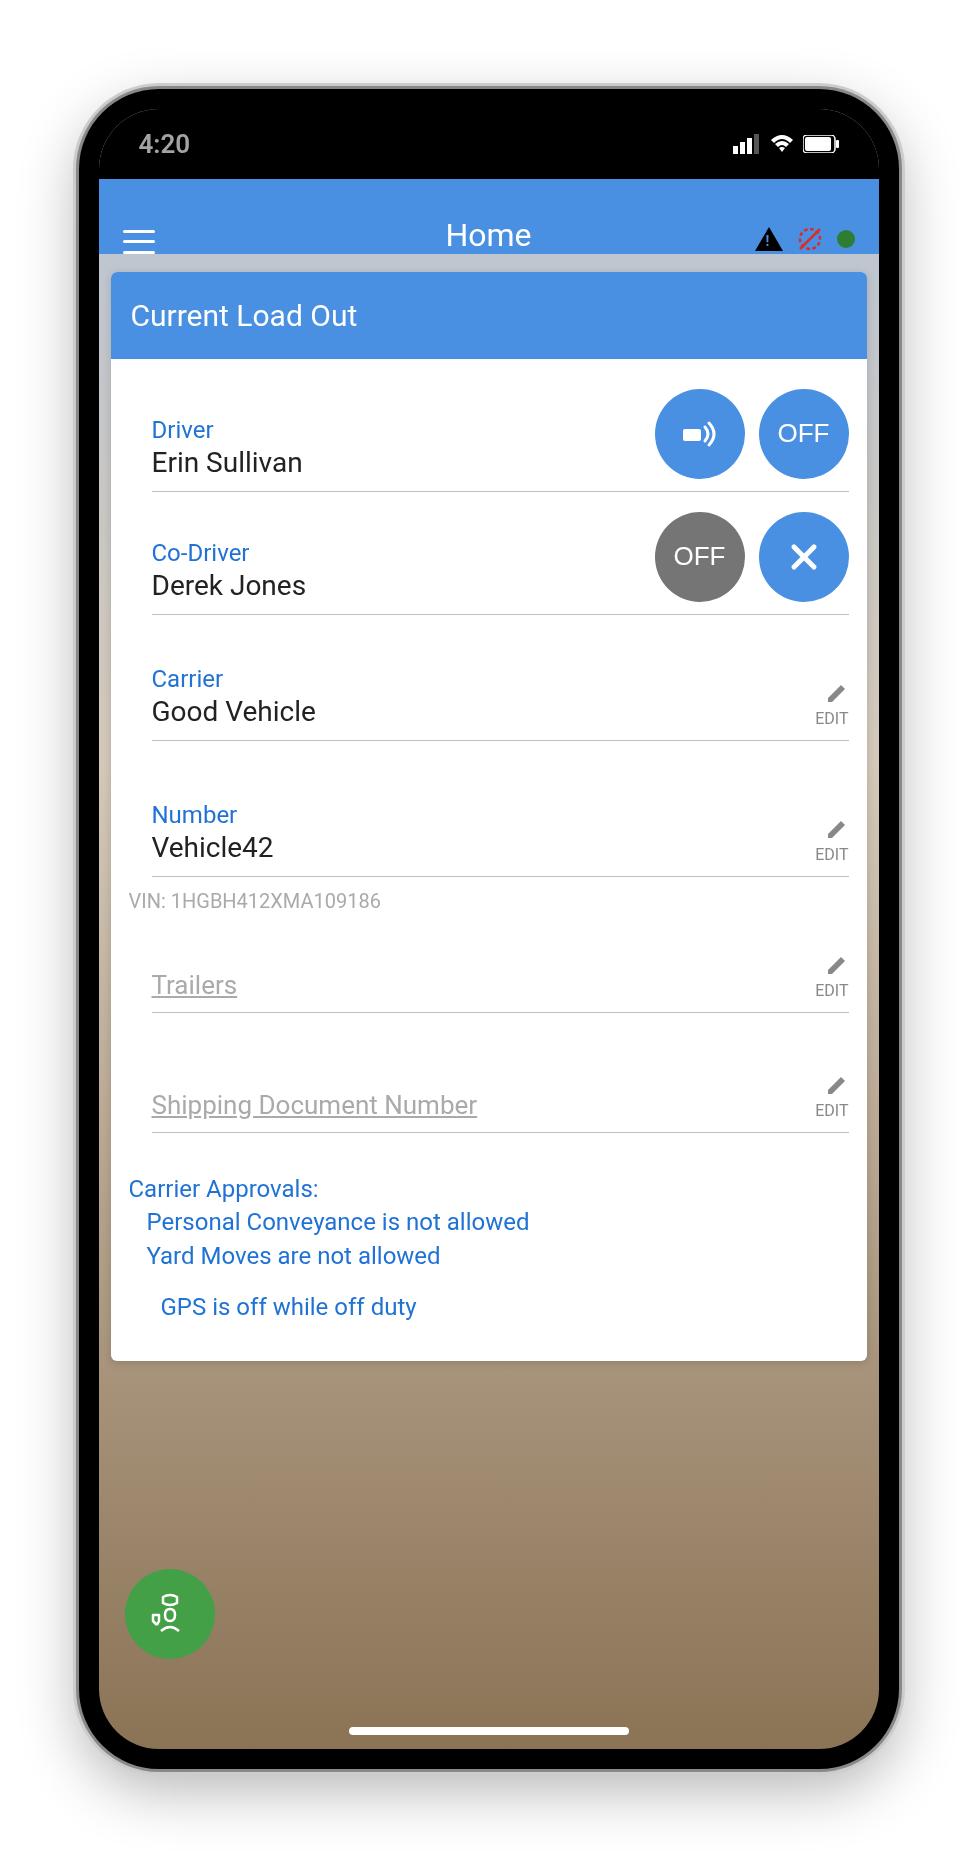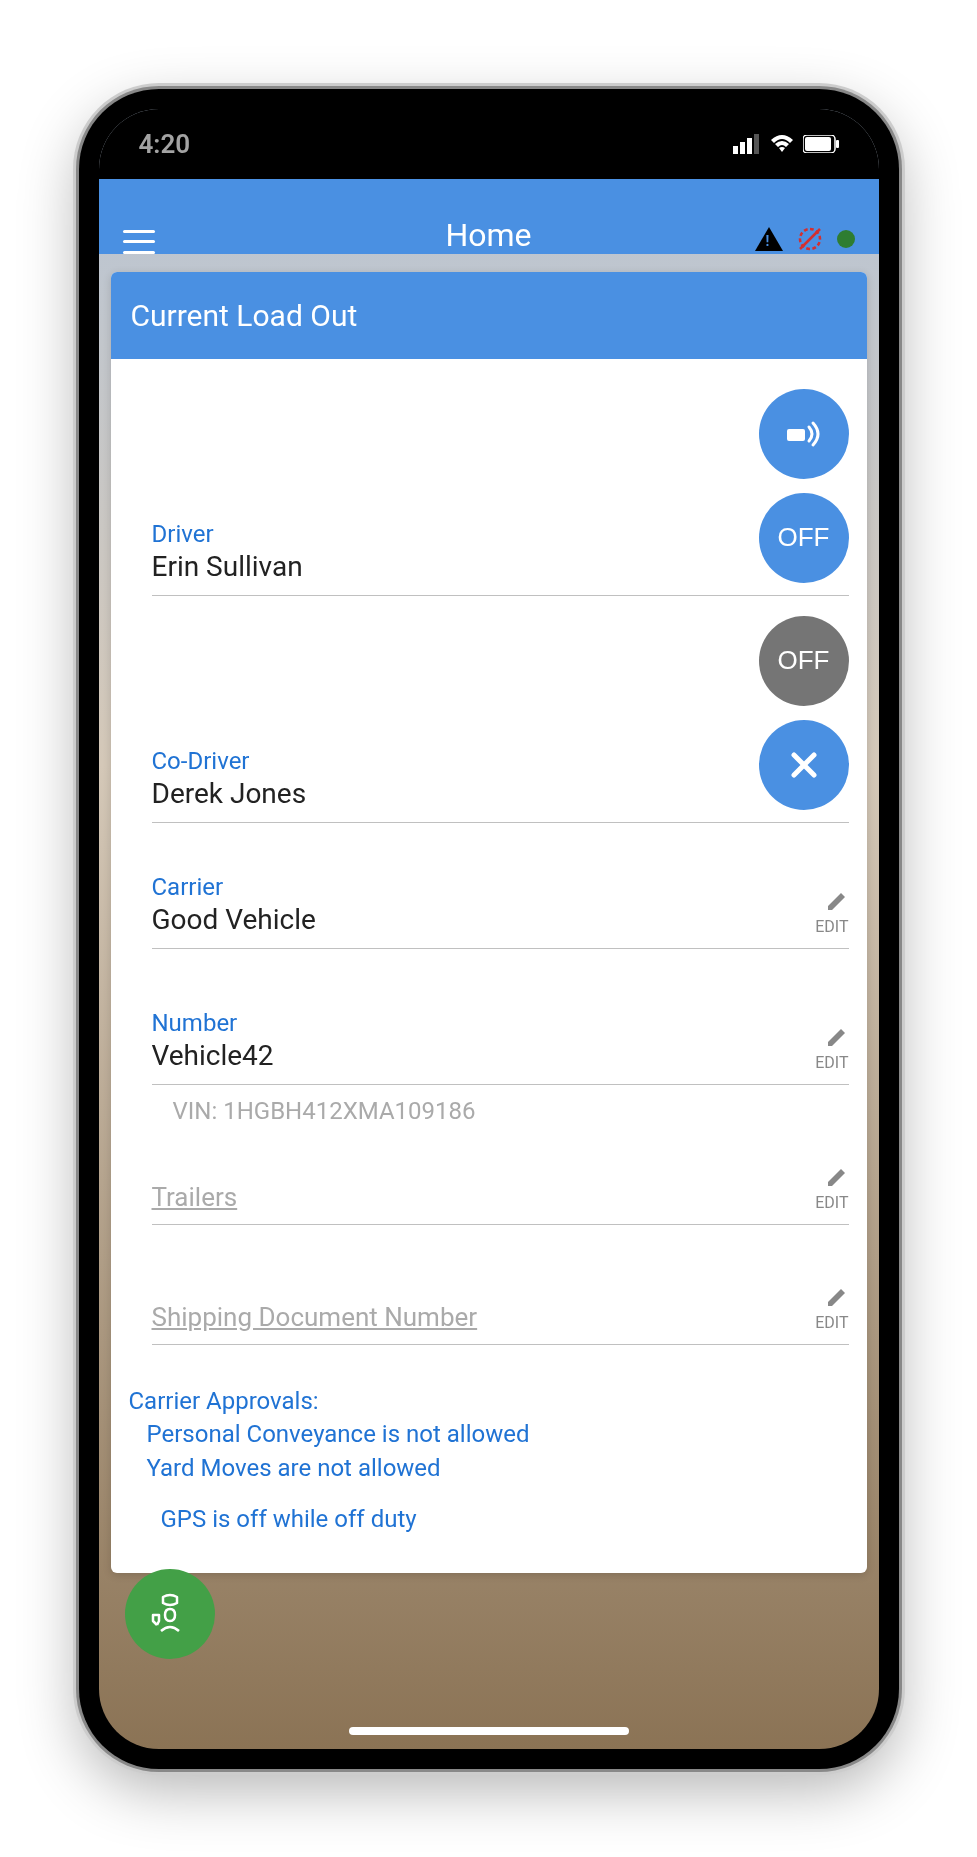--- a/index.html
+++ b/index.html
@@ -80,32 +80,32 @@
   padding: 26px 20px;
   font-size: 30px;
   font-weight: 400;
 }
 .card-body { padding: 10px 18px 40px; }
 .row { border-bottom: 1px solid #c0c0c0; padding: 20px 0 12px; position: relative; display: flex; align-items: flex-end; justify-content: space-between; margin-left: 23px; }
 .field-group { flex: 1; }
 .field-label { color: #2073d4; font-size: 24px; margin-bottom: 2px; }
 .field-value { color: #222; font-size: 28px; }
 .field-placeholder { color: #aaa; font-size: 26px; text-decoration: underline; }
-.row-actions { display: flex; align-items: center; gap: 14px; flex-direction: column; }
+.row-actions { display: flex; align-items: center; gap: 14px; }
 .circle-btn {
   width: 90px; height: 90px; border-radius: 50%;
   display: flex; align-items: center; justify-content: center;
   color: #fff; font-size: 26px; font-weight: 500;
   cursor: pointer; border: none;
 }
 .circle-blue { background: #4a90e2; }
 .circle-gray { background: #757575; }
 .edit-btn { text-align: right; color: #888; font-size: 16px; cursor: pointer; }
 .edit-btn svg { display: block; margin: 0 0 4px auto; }
-.vin-note { color: #aaa; font-size: 24px; padding: 12px 0 20px; margin-left: 44px; }
+.vin-note { color: #aaa; font-size: 20px; padding: 12px 0 20px; }
 .approvals { color: #2073d4; font-size: 24px; line-height: 1.4; margin-top: 40px; }
 .approvals .indent { padding-left: 18px; }
 .gps-note { color: #2073d4; font-size: 24px; margin-top: 20px; margin-left: 32px; }
 .fab {
   position: absolute;
   bottom: 90px;
   left: 26px;
   width: 90px; height: 90px;
   background: #43a047;
   border-radius: 50%;

